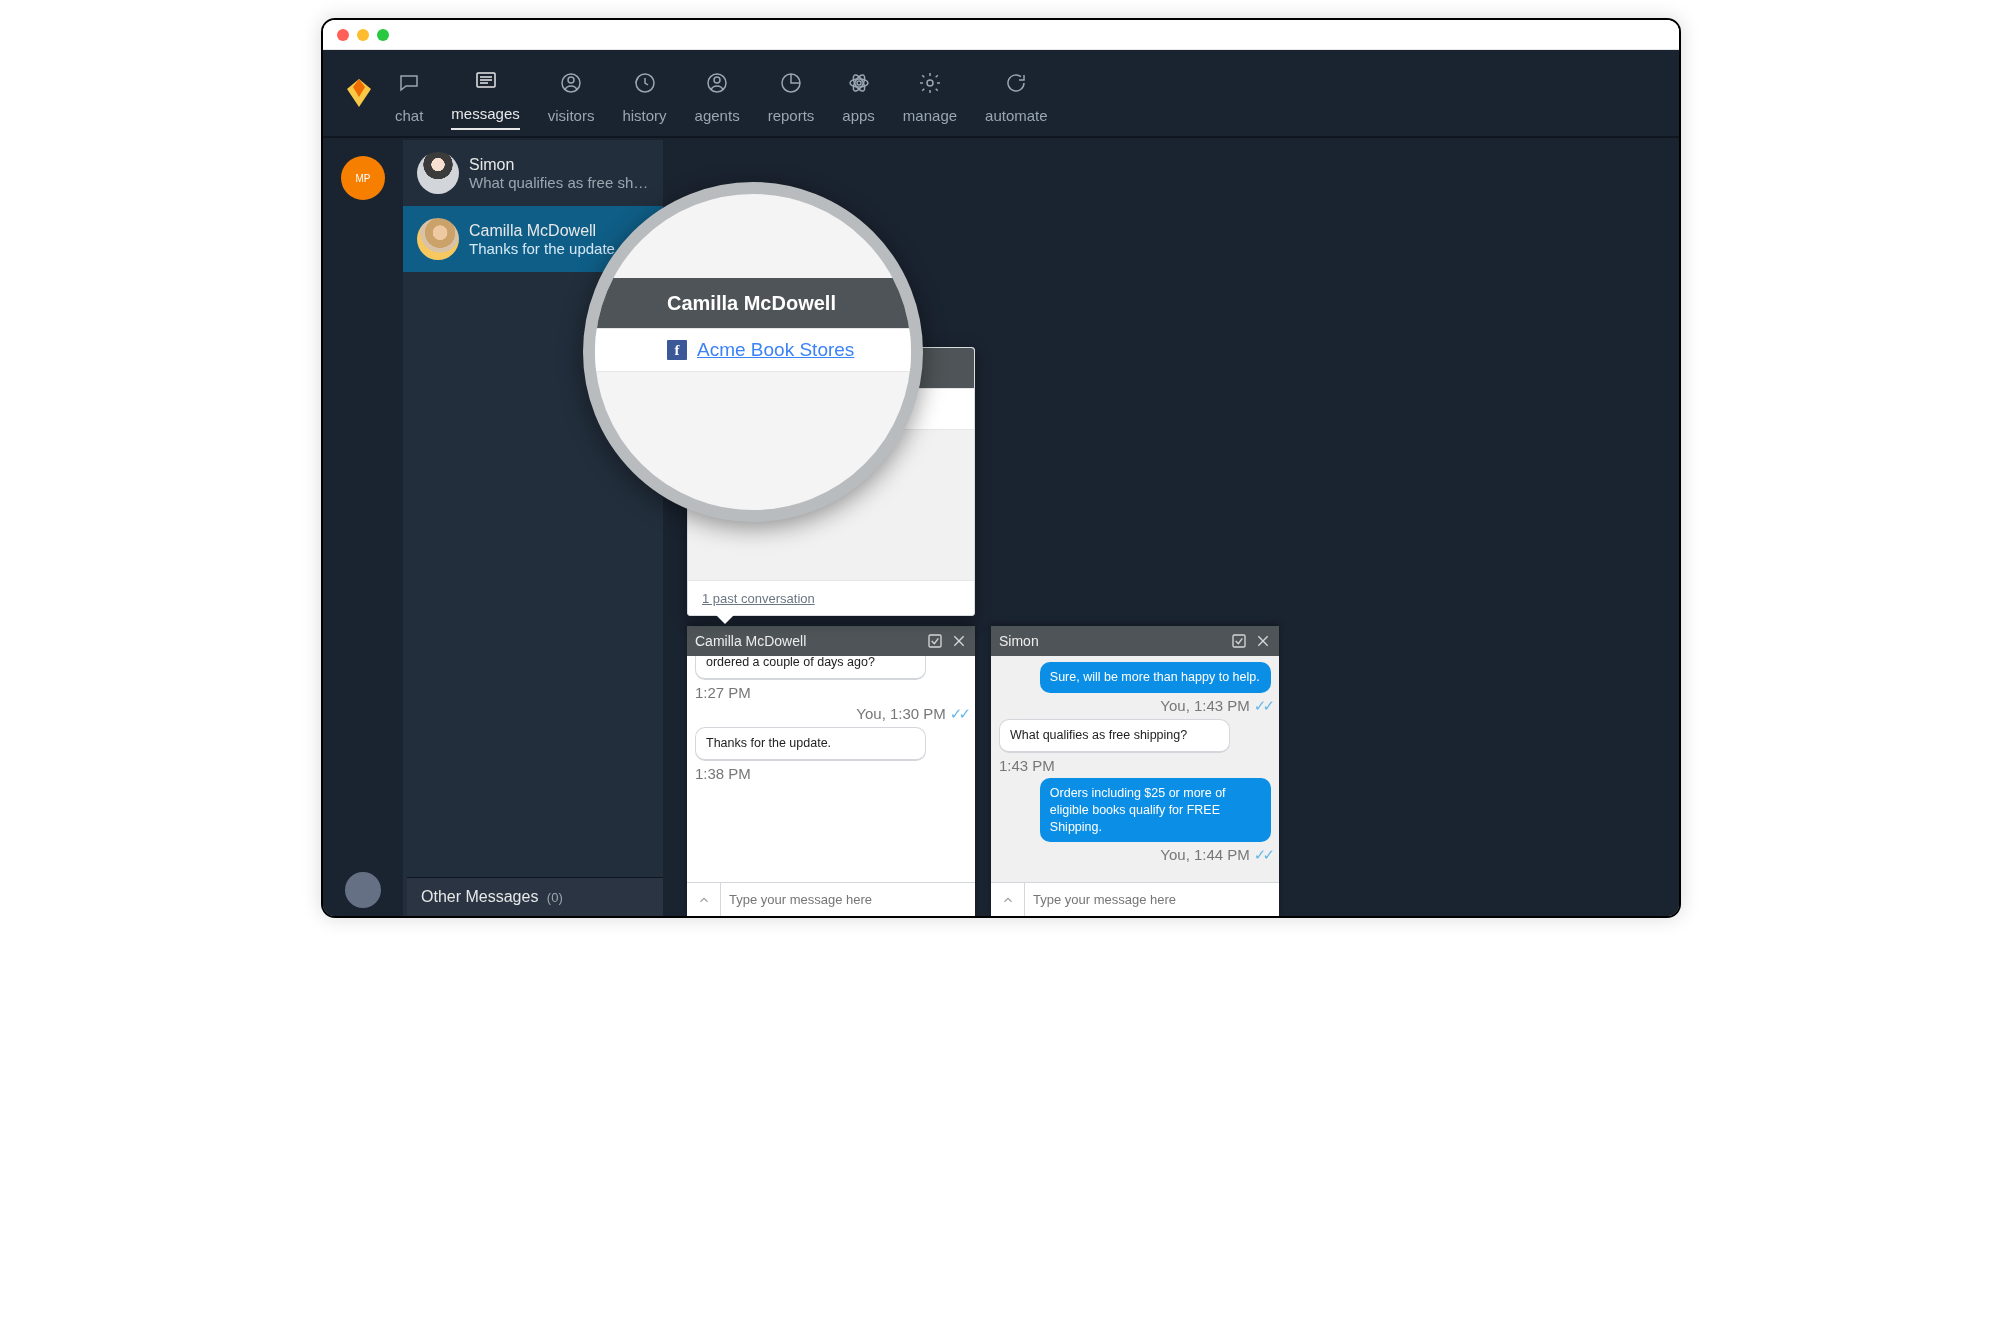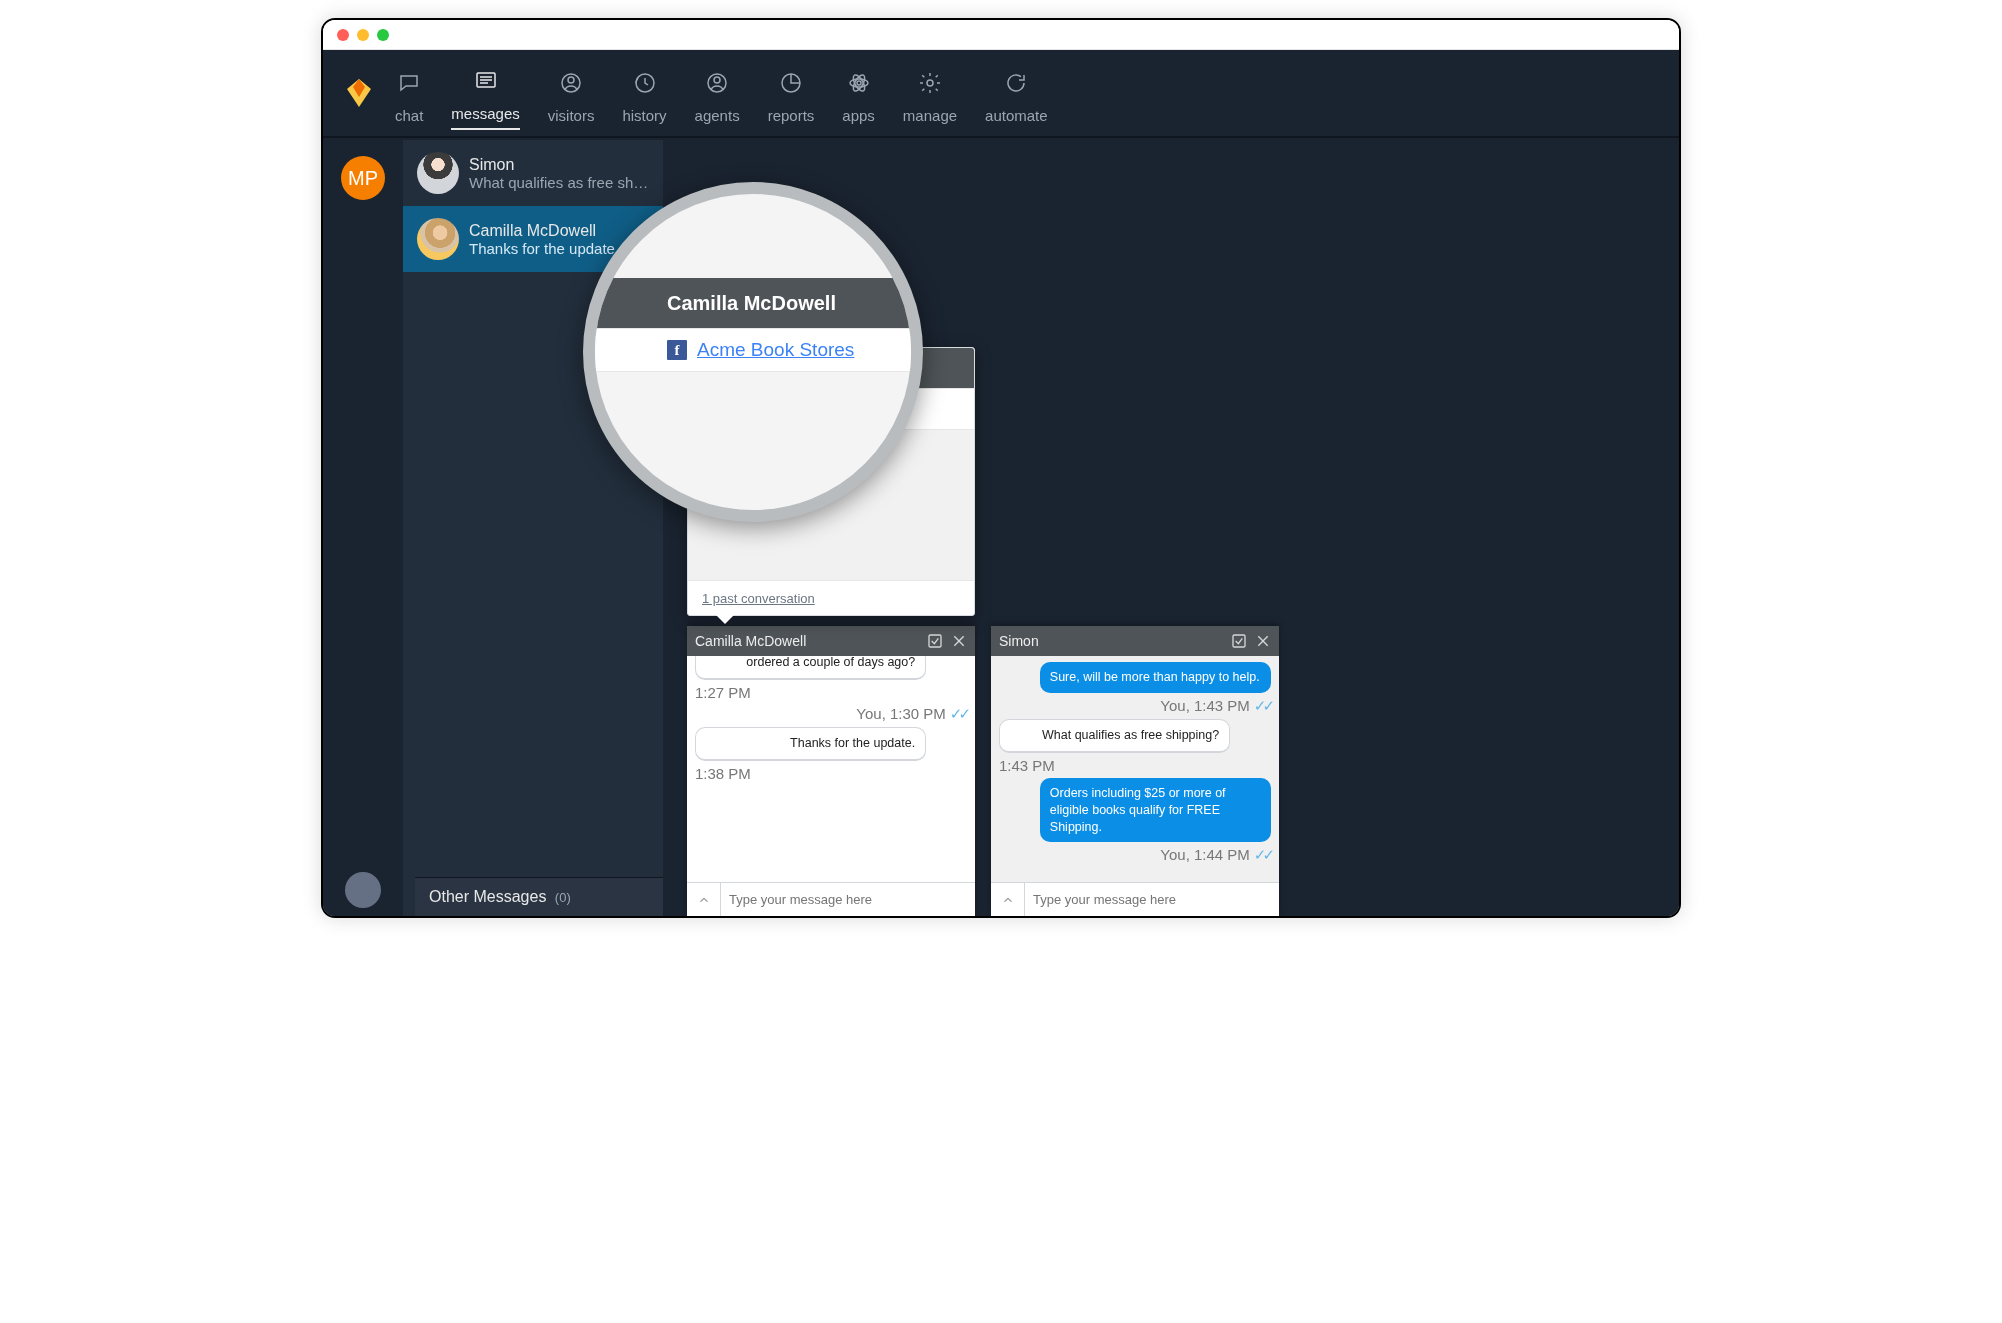--- a/index.html
+++ b/index.html
@@ -95,21 +95,21 @@
   .sidebar{
     position:absolute;
     top:90px;bottom:0;left:0;
     width:80px;
     background:var(--bg-dark);
     z-index:2;
   }
   .agent-badge{
     width:44px;height:44px;border-radius:50%;
     background:var(--accent-orange);
-    color:#fff;font-size:20px;font-weight:500;
+    color:#fff;font-size:10px;font-weight:500;
     display:flex;align-items:center;justify-content:center;
     margin:16px auto 0;
   }
   .agent-bottom{
     position:absolute;bottom:8px;left:0;right:0;display:flex;justify-content:center;
   }
   .avatar-grey{
     width:36px;height:36px;border-radius:50%;
     background:#667085;
   }
@@ -133,21 +133,21 @@
     flex-shrink:0;
   }
   .avatar.simon{background: radial-gradient(circle at 50% 30%, #f7e0d0 0 18%, #3b3b3b 19% 40%, #d2d6db 41% 100%);}
   .avatar.camilla{background: radial-gradient(circle at 55% 35%, #eec9a2 0 20%, #caa26a 21% 42%, #d9c3a6 43% 55%, #f6c85f 56% 100%);}
   .convo-text{min-width:0;}
   .convo-name{color:var(--txt-light);font-size:16px;white-space:nowrap;overflow:hidden;text-overflow:ellipsis;}
   .convo-preview{color:var(--txt-mute);font-size:15px;white-space:nowrap;overflow:hidden;text-overflow:ellipsis;}
   .convo-item.selected .convo-preview{color:#d6e9f6;}
   .unread-dot{width:8px;height:8px;border-radius:50%;background:#d84a38;margin-left:auto;}
   .other-messages{
-    position:absolute;bottom:0;left:12px;right:0;
+    position:absolute;bottom:0;left:4px;right:0;
     background:var(--bg-dark3);
     color:var(--txt-light);
     padding:10px 14px;
     font-size:16px;
     border-top:1px solid #0f1620;
   }
   .other-messages .count{color:var(--txt-mute);font-size:13px;margin-left:4px;}
   
   .chat-area{
     position:absolute;
@@ -171,21 +171,21 @@
   }
   .chat-hdr .title{flex:1;white-space:nowrap;overflow:hidden;text-overflow:ellipsis;}
   .hdr-icon{width:16px;height:16px;opacity:.85;cursor:pointer;}
   .hdr-icon svg{width:100%;height:100%;stroke:#ededed;fill:none;stroke-width:2;}
   .chat-body{
     flex:1;background:#fff;overflow:hidden;padding:2px 8px 0 8px;font-size:13px;color:#222;
   }
   .bubble{border-radius:10px;padding:7px 10px;margin:4px 0;max-width:85%;line-height:1.35;font-size:12.5px;}
   .bubble.sent{background:var(--chat-blue);color:#fff;margin-left:auto;position:relative;}
   .bubble.sent:after{content:"";position:absolute;right:-6px;top:12px;border:6px solid transparent;border-left-color:var(--chat-blue);}
-  .bubble.recv{background:#fff;border:1px solid var(--chat-border);border-bottom-width:2px;text-align:right;}
+  .bubble.recv{background:#fff;border:1px solid var(--chat-border);border-bottom-width:2px;}
   .meta{font-size:15px;color:var(--chat-meta);margin-bottom:4px;}
   .meta.right{text-align:right;}
   .meta.right .checks{color:#5fb6e9;margin-left:4px;letter-spacing:-4px;}
   .chat-input{
     height:34px;display:flex;align-items:center;border-top:1px solid var(--chat-border);
     background:#fff;
   }
   .chat-input .caret-btn{width:34px;height:100%;display:flex;align-items:center;justify-content:center;color:#9aa0a6;cursor:pointer;border-right:1px solid var(--chat-border);}
   .chat-input .caret-btn svg{width:14px;height:14px;stroke:currentColor;fill:none;stroke-width:2;}
   .chat-input input{flex:1;border:0;outline:0;padding:0 8px;font-size:13px;color:#3b82f6;background:transparent;}

